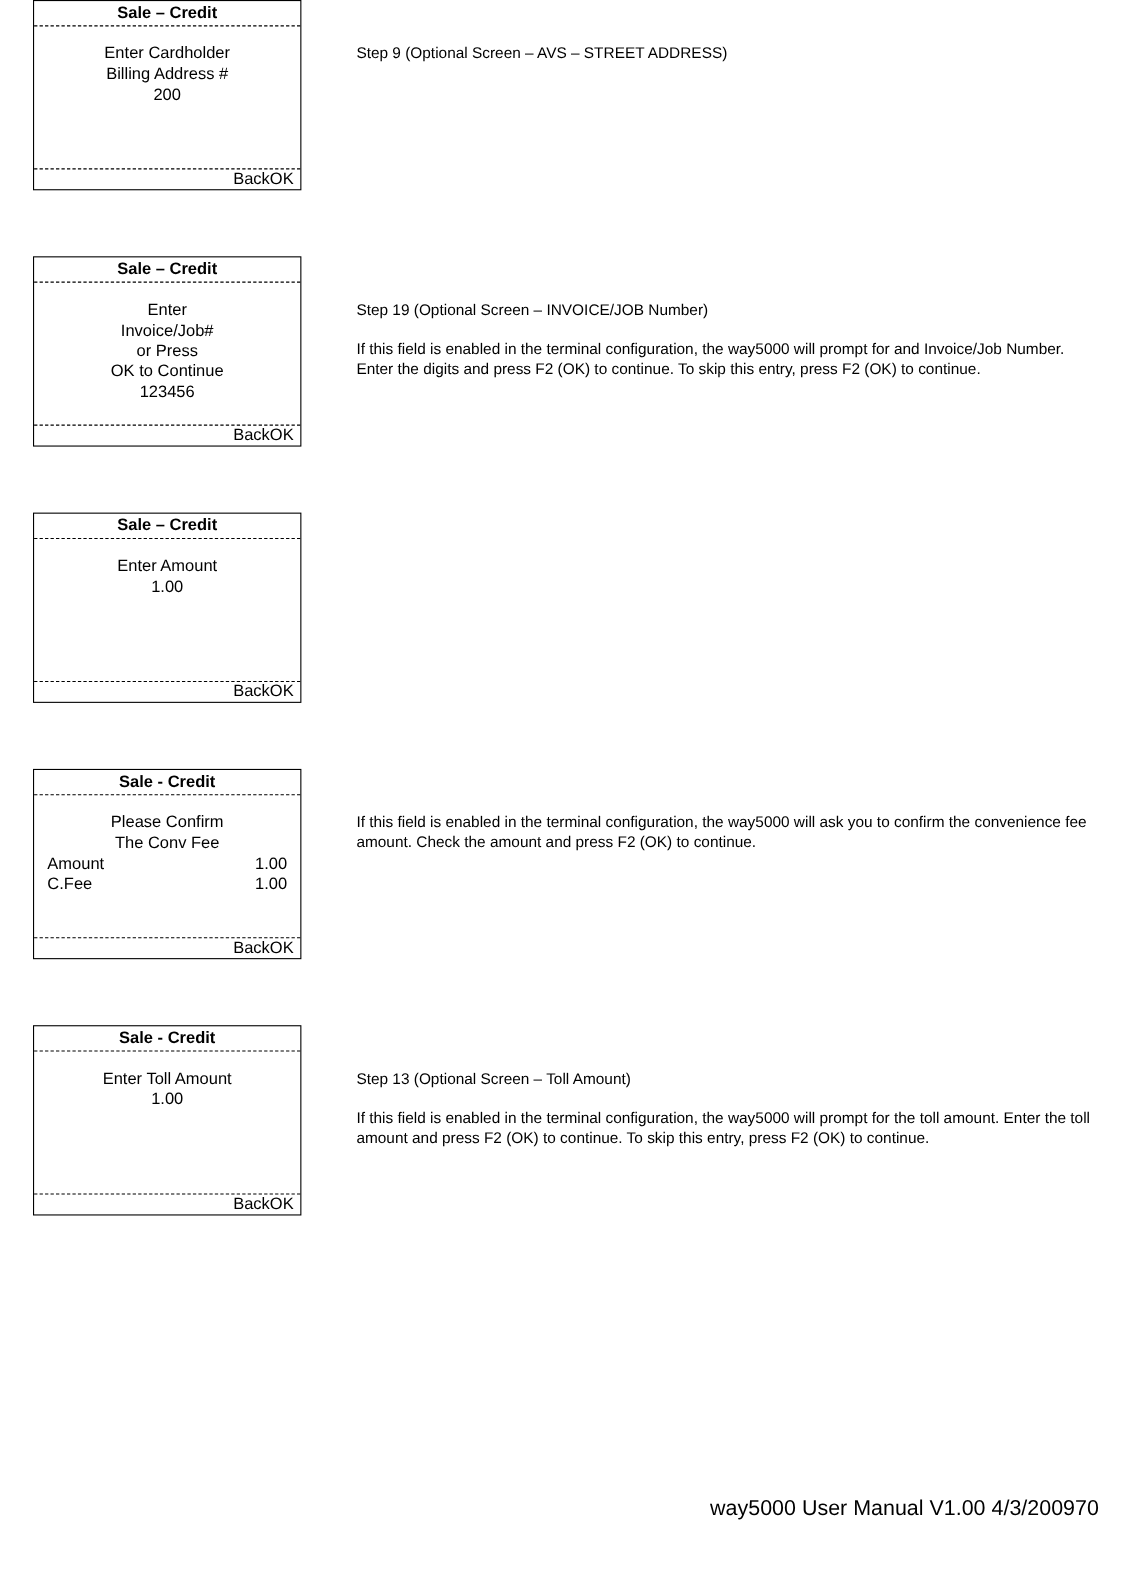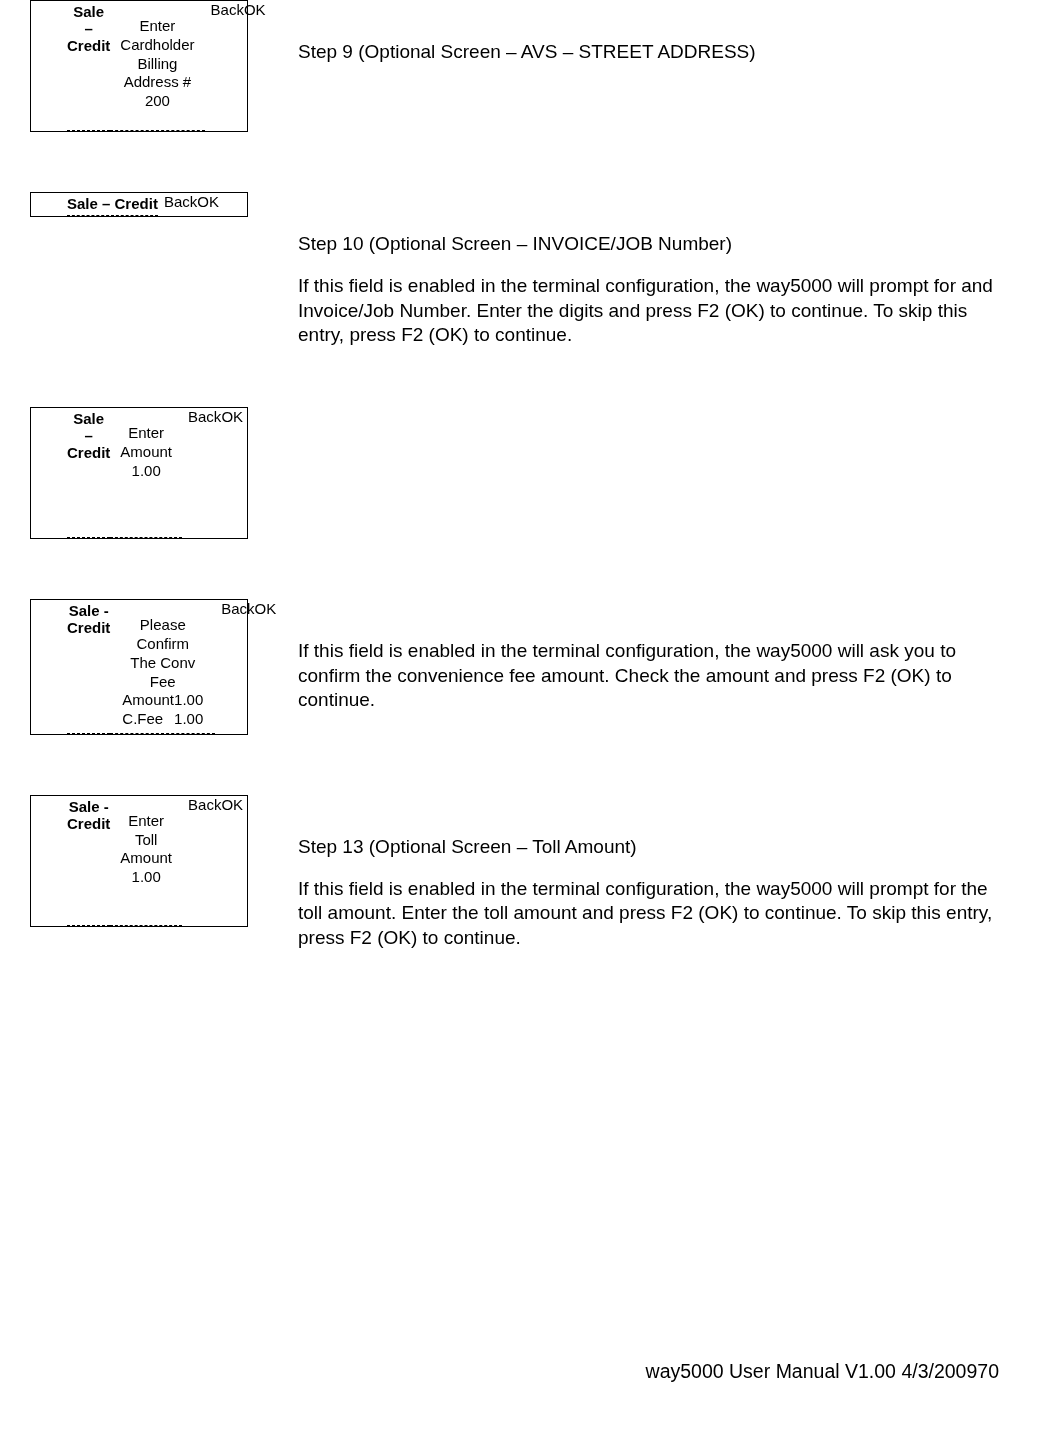--- a/index.html
+++ b/index.html
@@ -13,26 +13,26 @@
     }
     .page-content {
       padding: 0 40px 0 30px;
     }
     .step-row {
       display: flex;
       align-items: flex-start;
       margin-bottom: 60px;
     }
     .terminal {
-      width: 218px;
+      width: 244px;
       border: 1.5px solid #000;
       background: #fff;
       flex-shrink: 0;
       display: flex;
-      padding-left: 36px;
+      flex-direction: column;
     }
     .terminal-header {
       text-align: center;
       font-size: 15px;
       font-weight: bold;
       border-bottom: 1px dashed #000;
       padding: 2px 0 3px 0;
     }
     .terminal-body {
       flex: 1;
@@ -49,28 +49,28 @@
     .terminal-body .fill { flex: 1; }
     .terminal-body .kv-row {
       display: flex;
       justify-content: space-between;
       text-align: left;
       padding: 0 2px;
       align-items: flex-end;
     }
     .terminal-footer {
       display: flex;
-      justify-content: center;
+      justify-content: flex-end;
       font-size: 15px;
       padding: 0 6px 1px 6px;
     }
     .step-text {
       margin-left: 50px;
       padding-top: 40px;
-      font-size: 19px;
+      font-size: 14px;
       line-height: 1.28;
       max-width: 700px;
     }
     .step-text .heading {
       margin-bottom: 18px;
     }
     .footer {
       position: absolute;
       bottom: 50px;
       left: 30px;
@@ -101,27 +101,36 @@
       </div>
     </div>
     <div class="step-text">
       <div class="heading">Step 9 (Optional Screen – AVS – STREET ADDRESS)</div>
     </div>
   </div>
 
   <div class="step-row">
     <div class="terminal">
       <div class="terminal-header">Sale – Credit</div>
-      <div class="terminal-footer">
-        <span>Back</span>
-        <span>OK</span>
-      </div>
-    </div>
-    <div class="step-text">
-      <div class="heading">Step 10 (Optional Screen – INVOICE/JOB Number)</div>
+      <div class="terminal-body">
+        <div class="top-gap"></div>
+        <div>Enter</div>
+        <div>Invoice/Job#</div>
+        <div>or Press</div>
+        <div>OK to Continue</div>
+        <div>123456</div>
+        <div class="fill"></div>
+      </div>
+      <div class="terminal-footer">
+        <span>Back</span>
+        <span>OK</span>
+      </div>
+    </div>
+    <div class="step-text">
+      <div class="heading">Step 19 (Optional Screen – INVOICE/JOB Number)</div>
       <div>If this field is enabled in the terminal configuration, the way5000 will prompt for and Invoice/Job Number. Enter the digits and press F2 (OK) to continue.   To skip this entry, press F2 (OK) to continue.</div>
     </div>
   </div>
 
   <div class="step-row">
     <div class="terminal">
       <div class="terminal-header">Sale – Credit</div>
       <div class="terminal-body">
         <div class="top-gap"></div>
         <div>Enter Amount</div>

